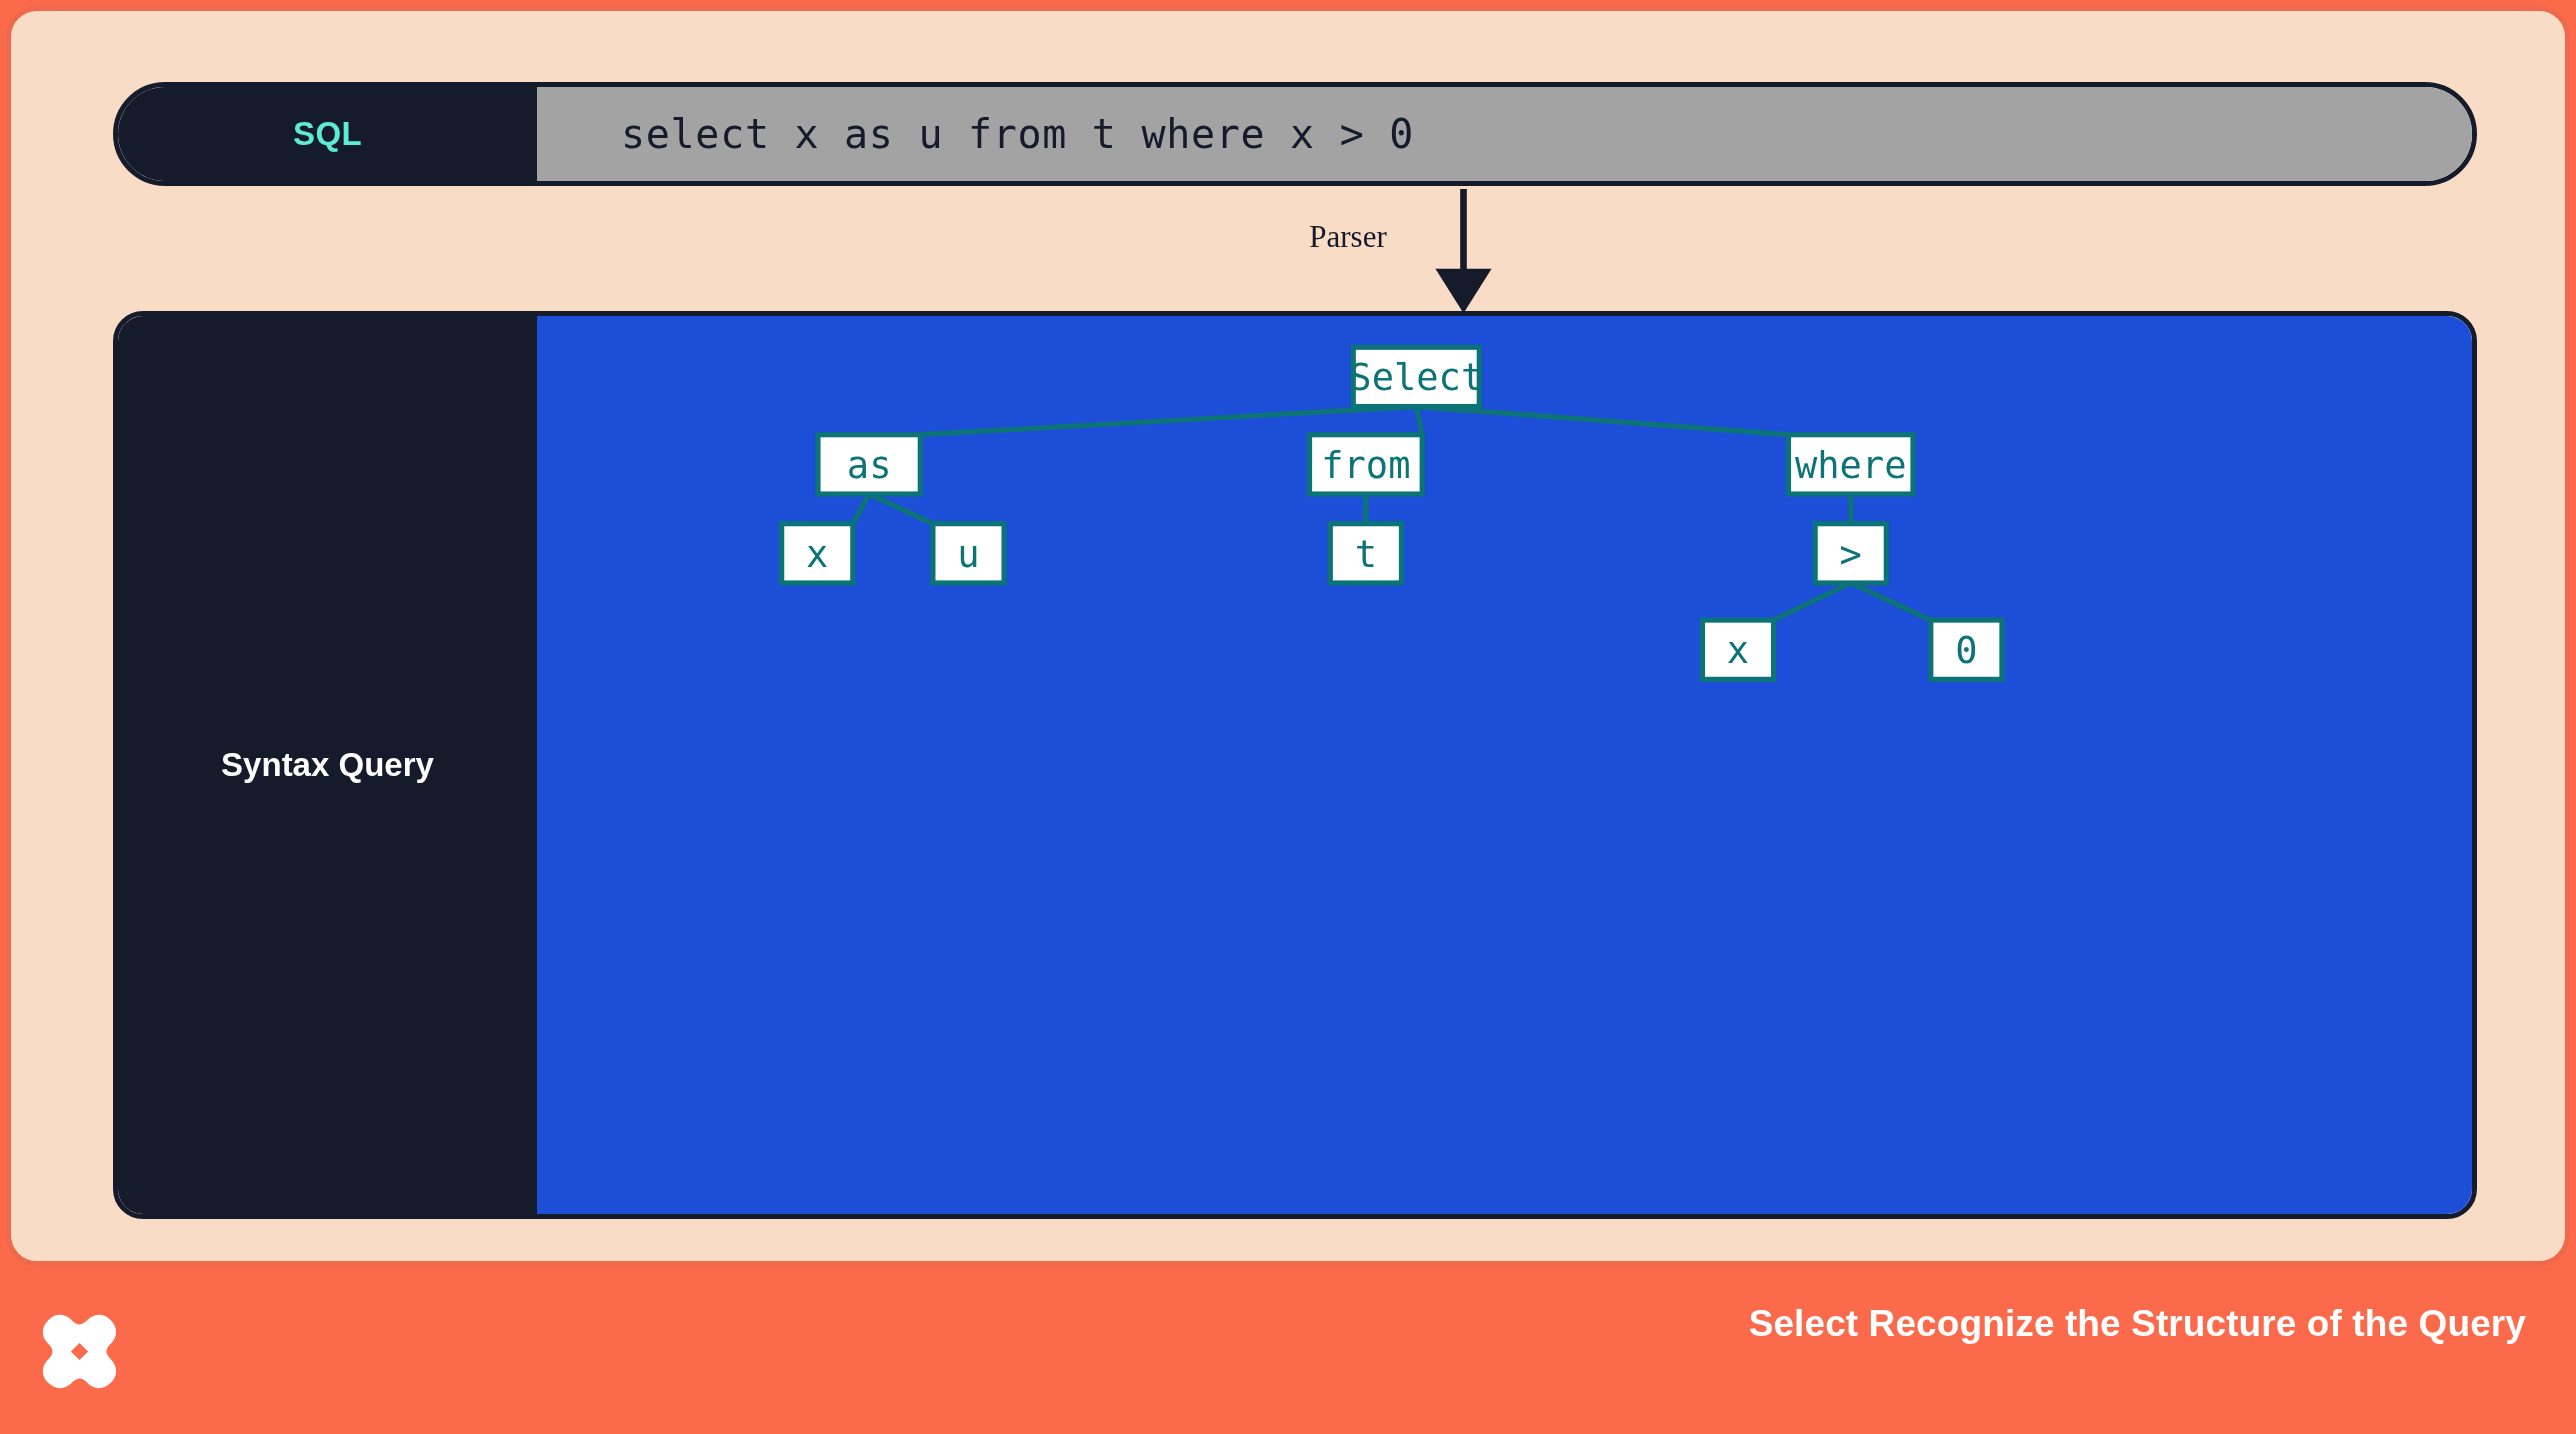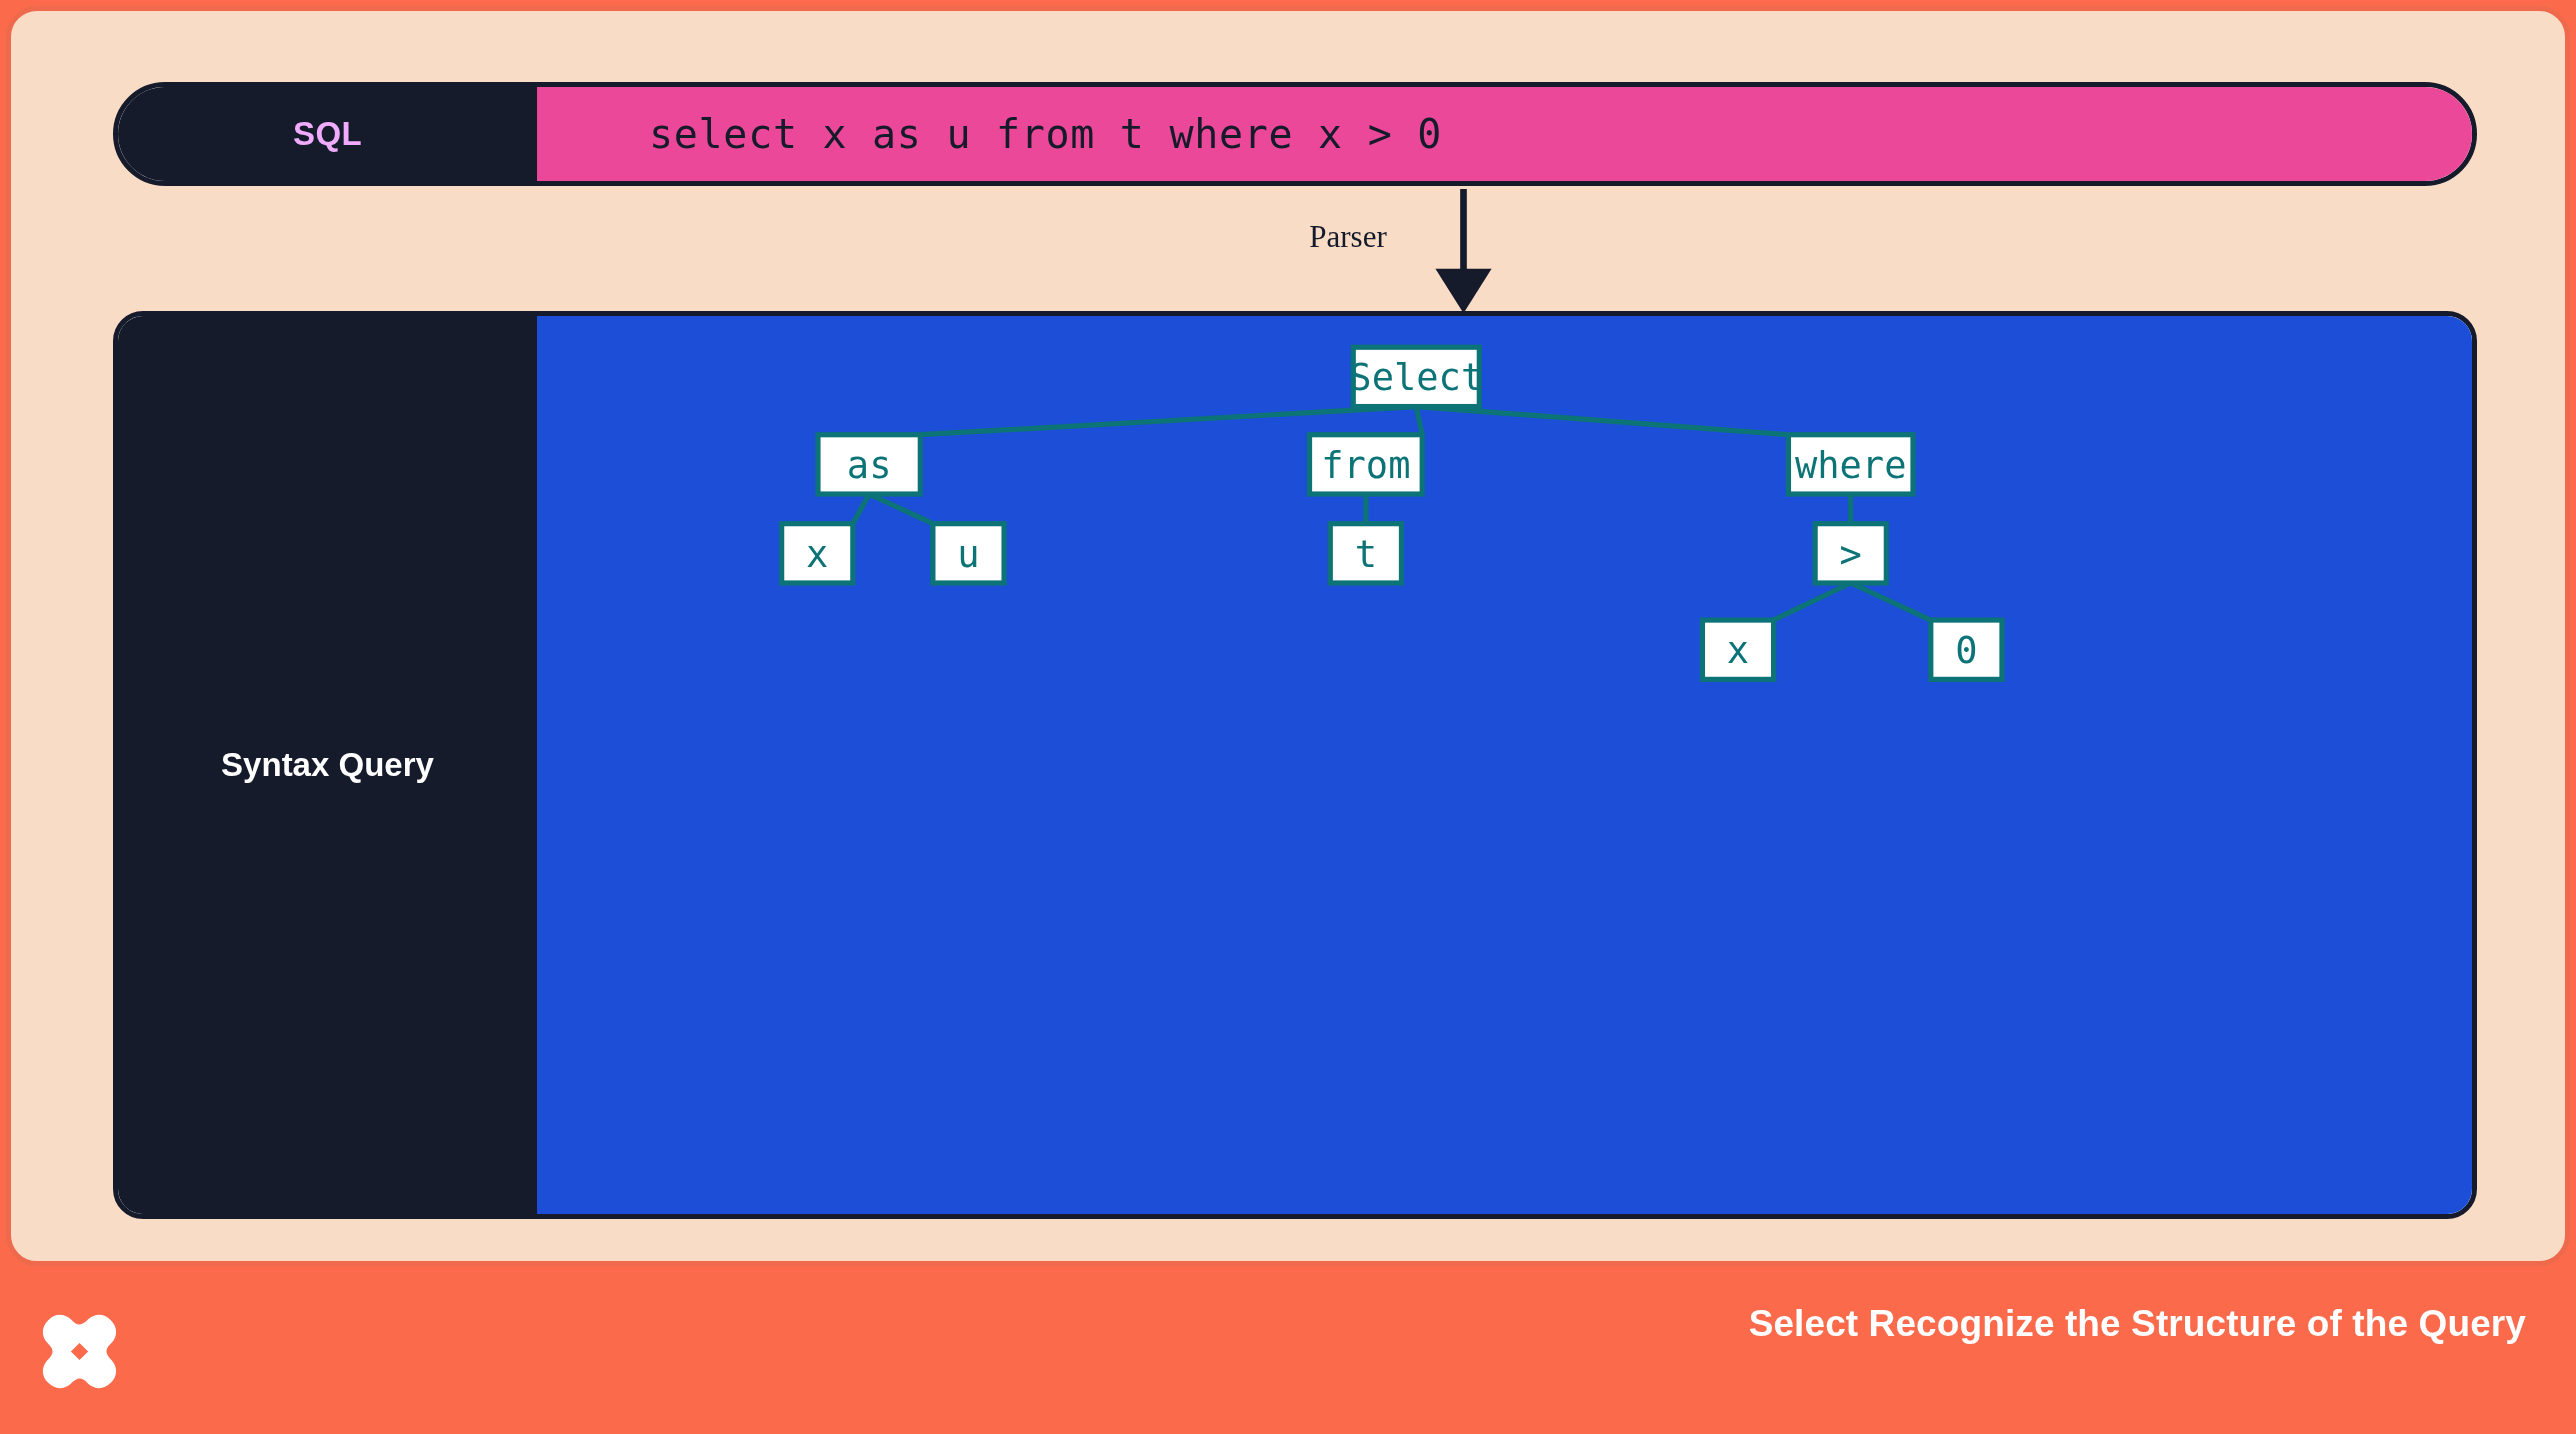--- a/index.html
+++ b/index.html
@@ -43,32 +43,32 @@
   }
   #sql-label-cell {
     width:419px;
     background:#161b2b;
     display:flex;
     align-items:center;
     justify-content:center;
     flex:0 0 auto;
   }
   #sql-label-cell .lbl {
-    color:#f0abfc;
+    color:#5eead4;
     font-size:33px;
     font-weight:bold;
     font-family:"Liberation Sans", sans-serif;
     letter-spacing:0.4px;
   }
   #sql-value-cell {
     flex:1 1 auto;
-    background:#ec4899;
-    display:flex;
-    align-items:center;
-    padding-left:112px;
+    background:#a3a3a3;
+    display:flex;
+    align-items:center;
+    padding-left:84px;
   }
   #sql-value-cell .val {
     color:#161b2b;
     font-size:40px;
     font-family:"DejaVu Sans Mono", monospace;
     letter-spacing:0.7px;
     white-space:pre;
   }
 
   

